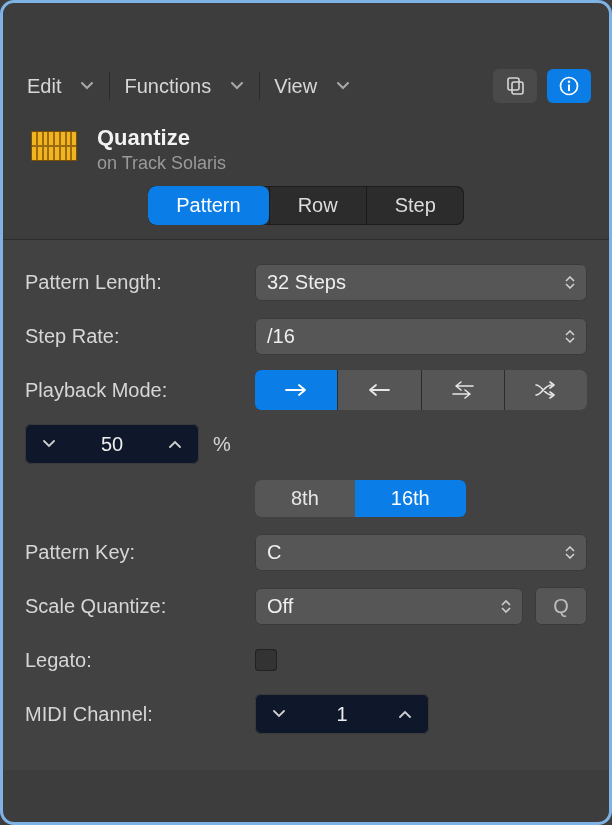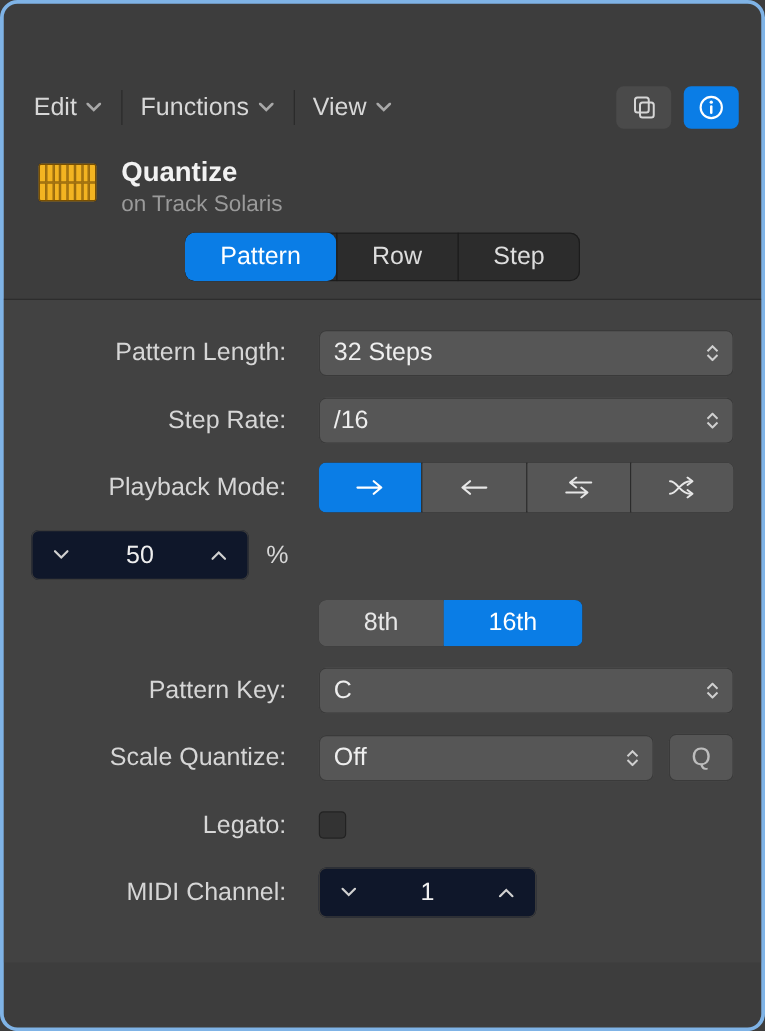--- a/index.html
+++ b/index.html
@@ -17,21 +17,21 @@
     .toolbar {
       display: flex;
       align-items: center;
       padding: 10px 18px 10px 18px;
       margin-top: 56px;
       gap: 4px;
     }
     .menu-btn {
       display: inline-flex;
       align-items: center;
-      gap: 6px;
+      gap: 18px;
       padding: 3px 8px 3px 6px;
       color: #d7d7d7;
       font-size: 20px;
       cursor: default;
     }
     .menu-btn .chev { margin-left: 2px; }
     .divider {
       width: 1px; height: 28px; background: #2b2b2b; margin: 0 4px;
     }
     .toolbar .spacer { flex: 1; }
@@ -98,21 +98,21 @@
       background: #424242;
       padding: 22px 22px 22px 22px;
       border-top: 1px solid #2d2d2d;
     }
     .row {
       display:flex; align-items:center; margin-bottom: 14px;
       min-height: 40px;
     }
     .row .label {
       width: 230px;
-      text-align: right;
+      text-align: left;
       padding-right: 26px;
       color: #d6d6d6;
       font-size: 20px;
     }
     .select {
       flex:1;
       display:flex; align-items:center; justify-content:space-between;
       background:#565656; border-radius:6px;
       padding: 7px 12px;
       box-shadow: inset 0 0 0 1px #3a3a3a;

